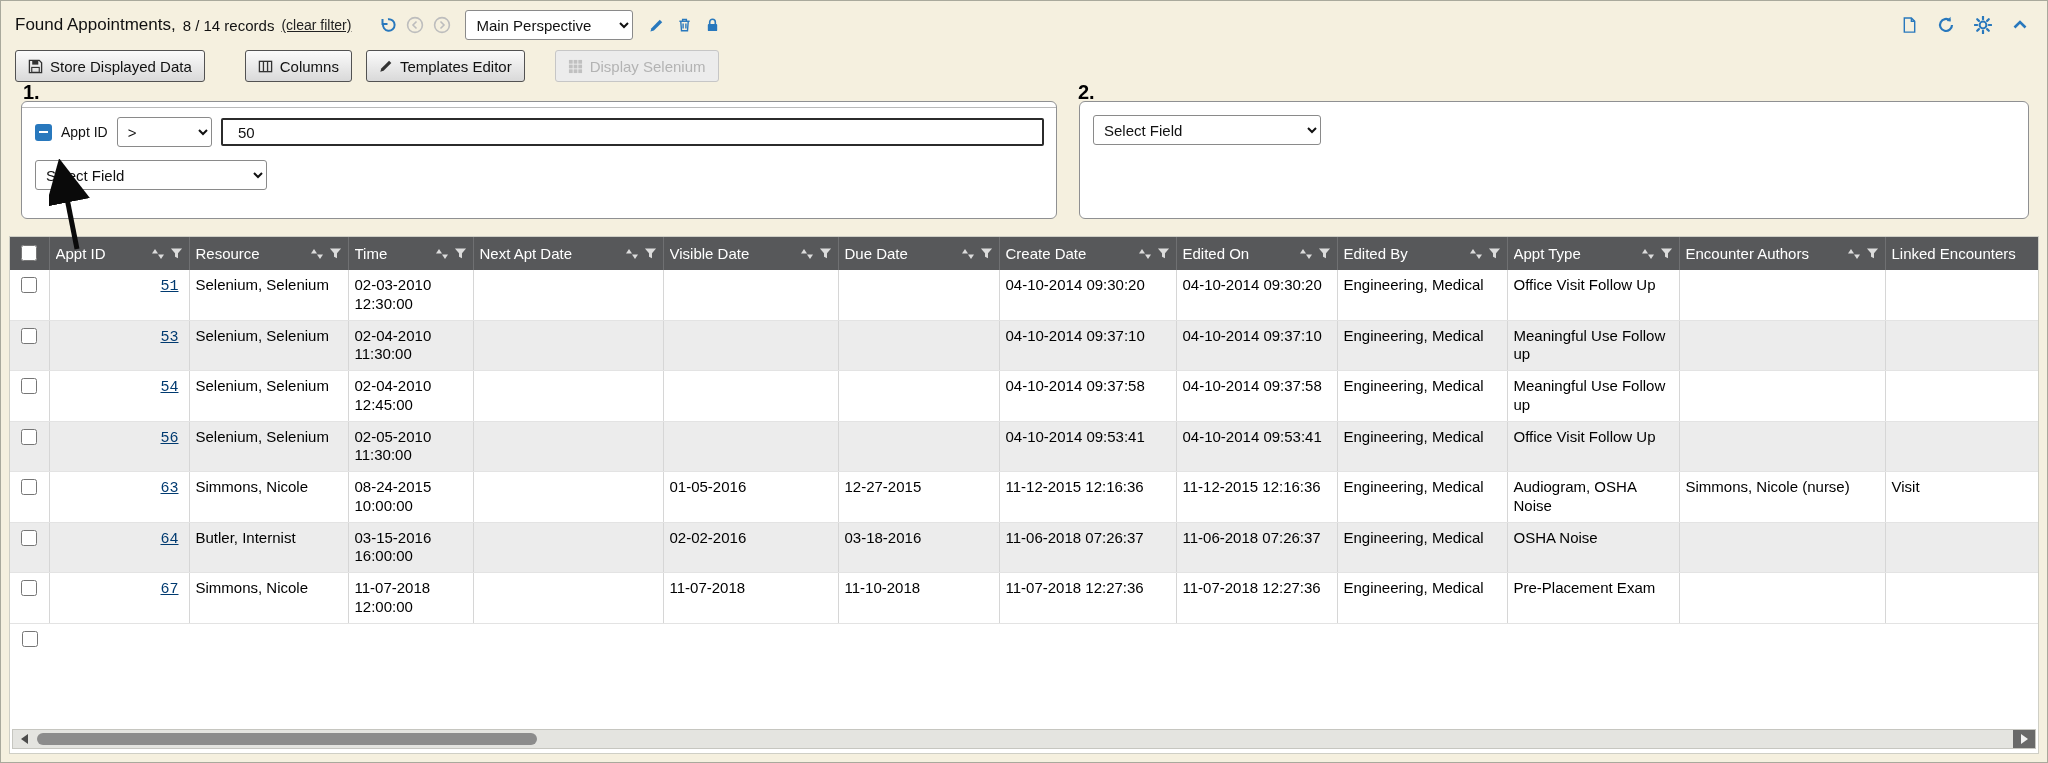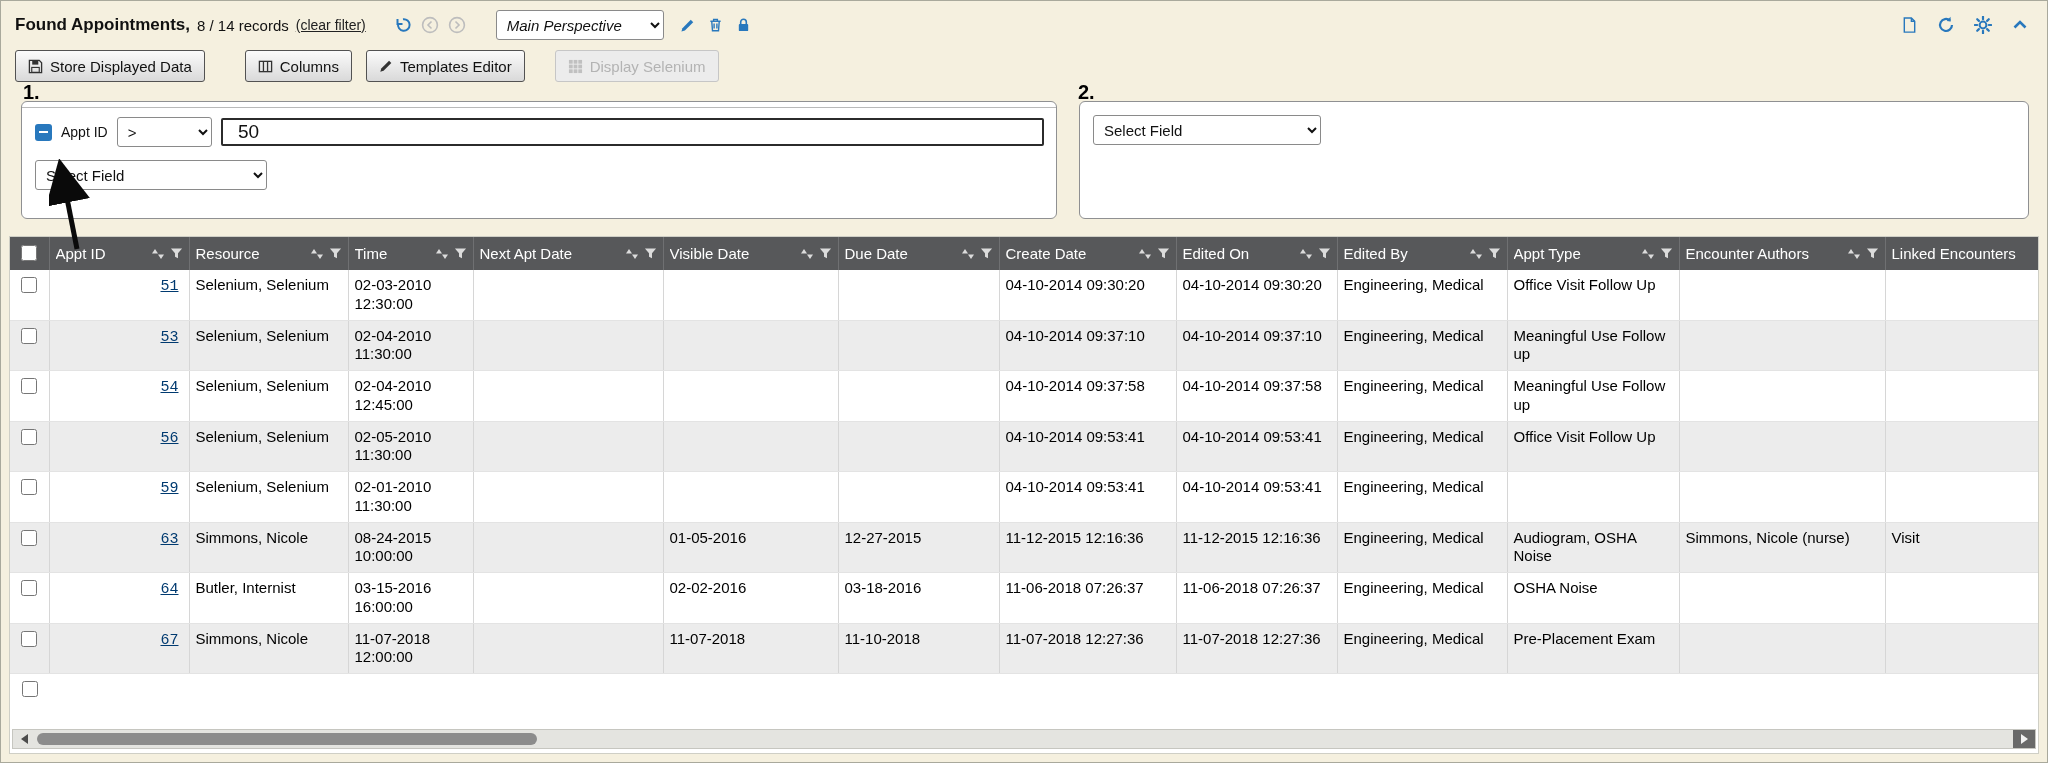--- a/index.html
+++ b/index.html
@@ -9,26 +9,26 @@
     background: var(--page_bg, #f5f0df);
     border:1px solid #a9a99c; overflow:hidden;
   }
   .blue { color: var(--accent_blue, #2878bd); }
   .icon-btn { display:inline-flex; align-items:center; justify-content:center; cursor:pointer; }
   .icon-btn.disabled { cursor:default; }
   svg { display:block; }
 
   
   .topbar { position:absolute; left:14px; top:6px; right:16px; height:36px; display:flex; align-items:center; }
-  .title { font-size:17px; font-weight:700; color:#111; margin-right:7px; white-space:nowrap; }
+  .title { font-size:17px; font-weight:400; color:#111; margin-right:7px; white-space:nowrap; }
   .records { font-size:15px; color:#111; margin-right:7px; white-space:nowrap;text-align:right; }
   .clear-filter { font-size:14px; color:#222; text-decoration:underline; cursor:pointer; white-space:nowrap; }
   .nav-icons { display:flex; gap:9px; margin-left:28px; align-items:center; }
   select { font-family:inherit; font-size:15px; background:#fff; border:1px solid #8a8a8a; border-radius:3px; height:30px; padding:2px 6px; color:#111; }
-  .perspective { margin-left:30px; min-width:168px;font-style:italic; }
+  .perspective { margin-left:14px; min-width:168px; }
   .edit-icons { display:flex; gap:13px; margin-left:16px; align-items:center; }
   .spacer { flex:1; }
   .right-icons { display:flex; gap:19px; align-items:center; margin-right:2px; }
 
   
   .toolbar { position:absolute; left:14px; top:47px; right:8px; height:36px; display:flex; align-items:center; }
   .tb-btn {
     display:inline-flex; align-items:center; gap:7px; height:32px; padding:0 12px;
     background:linear-gradient(#fbfbfb,#d9d9d9); border:1px solid #525252; border-radius:3px;
     font-family:inherit; font-size:15px; color:#111; cursor:pointer;
@@ -49,21 +49,21 @@
   .filters-panel { left:20px; top:100px; width:1036px; height:118px; }
   .group-panel  { left:1078px; top:100px; width:950px; height:118px; }
   .panel-head { display:flex; justify-content:space-between; align-items:center; padding:7px 12px 0 13px; }
   .panel-title { font-size:13px; letter-spacing:.4px; color:#222; }
   .panel-divider { border-top:1px solid #b9b9b9; margin-top:5px; }
   .filter-row { display:flex; align-items:center; gap:9px; margin:9px 12px 0 13px; }
   .minus-box { width:17px; height:17px; background:var(--accent_blue,#2878bd); border-radius:3px; position:relative; flex:0 0 auto; cursor:pointer; }
   .minus-box::after { content:""; position:absolute; left:4px; top:7.5px; width:9px; height:2.4px; background:#fff; }
   .filter-label { font-size:14px; color:#111; white-space:nowrap; }
   .op-select { width:97px; }
-  .filter-input { width:806px; height:24px; border:2px solid #2b2b2b; border-radius:2px; font-family:inherit; font-size:19px; padding:0 15px; color:#111; }
+  .filter-input { width:806px; height:24px; border:2px solid #2b2b2b; border-radius:2px; font-family:inherit; font-size:15px; padding:0 15px; color:#111; }
   .filter-row2 { margin:13px 0 0 13px; }
   .field-select { width:232px; }
   .group-select { margin:13px 0 0 13px; width:228px; }
 
   
   .table-area { position:absolute; left:8px; top:235px; right:8px; bottom:8px; background:#fff; border:1px solid #cfcfc6; box-sizing:border-box; overflow:hidden; }
   table { border-collapse:collapse; table-layout:fixed; width:100%; }
   th { background:var(--table_header_bg,#57585a); color:#fff; font-weight:400; font-size:15px; text-align:left; height:33px; padding:0 6px; border-left:1px solid #6f7072; box-sizing:border-box; cursor:pointer; }
   th.col-cb { border-left:none; cursor:default; }
   .th-inner { display:flex; align-items:center; justify-content:space-between; gap:4px; }
@@ -507,35 +507,20 @@
     <td></td>
     <td></td>
     <td>04-10-2014 09:53:41</td>
     <td>04-10-2014 09:53:41</td>
     <td>Engineering, Medical</td>
     <td>Office Visit Follow Up</td>
     <td></td>
     <td></td>
   </tr>
 
-  <tr class="data-row">
-    <td class="col-cb"><input type="checkbox" style=""></td>
-    <td class="col-id"><a class="id-link">59</a></td>
-    <td>Selenium, Selenium</td>
-    <td>02-01-2010 11:30:00</td>
-    <td></td>
-    <td></td>
-    <td></td>
-    <td>04-10-2014 09:53:41</td>
-    <td>04-10-2014 09:53:41</td>
-    <td>Engineering, Medical</td>
-    <td></td>
-    <td></td>
-    <td></td>
-  </tr>
 
   <tr class="data-row">
     <td class="col-cb"><input type="checkbox" style=""></td>
     <td class="col-id"><a class="id-link">63</a></td>
     <td>Simmons, Nicole</td>
     <td>08-24-2015 10:00:00</td>
     <td></td>
     <td>01-05-2016</td>
     <td>12-27-2015</td>
     <td>11-12-2015 12:16:36</td>

